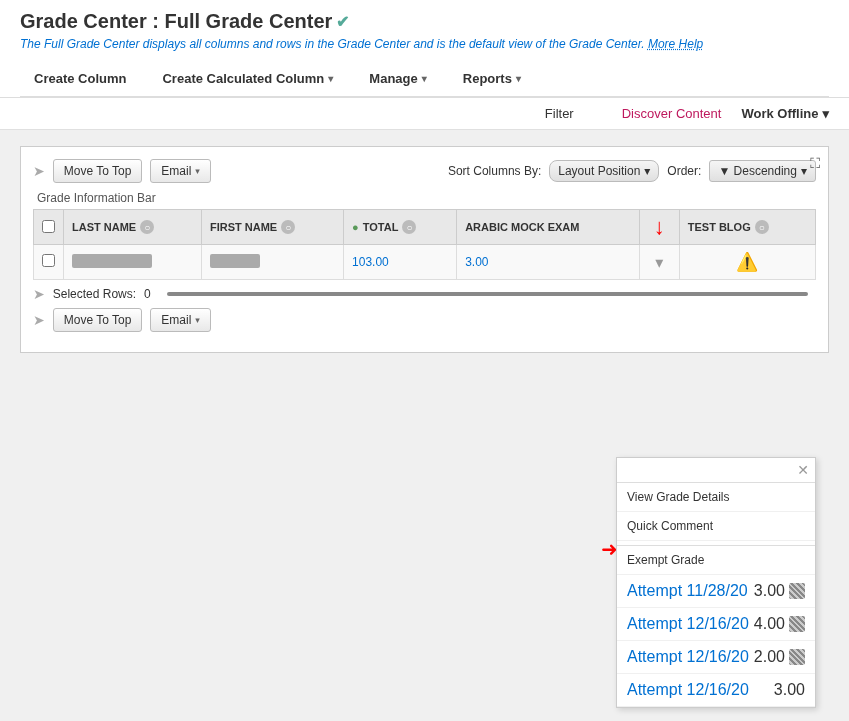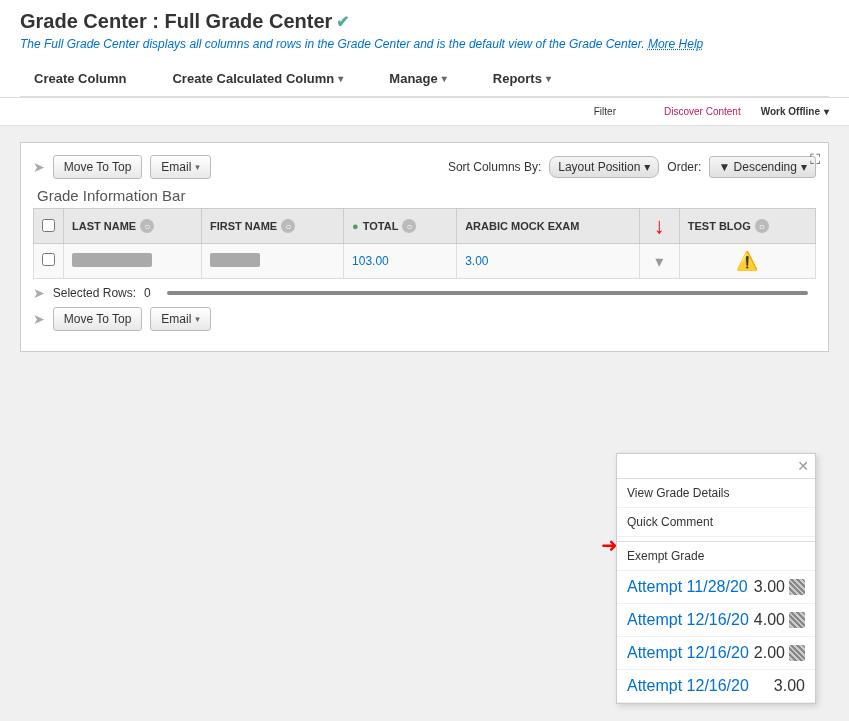--- a/index.html
+++ b/index.html
@@ -39,21 +39,21 @@
     }
     .page-subtitle a {
       color: #0070d2;
       text-decoration: underline dotted;
     }
 
     
     .nav-bar {
       display: flex;
       align-items: center;
-      gap: 18px;
+      gap: 8px;
       border-bottom: 1px solid #ddd;
       padding: 0 0px;
       background: #fff;
     }
     .nav-item {
       padding: 10px 14px;
       font-size: 13px;
       font-weight: bold;
       color: #333;
       cursor: pointer;
@@ -68,21 +68,21 @@
     .secondary-nav {
       background: #fff;
       display: flex;
       align-items: center;
       justify-content: flex-end;
       padding: 8px 20px;
       gap: 20px;
       border-bottom: 1px solid #e0e0e0;
     }
     .secondary-nav-item {
-      font-size: 10px;
+      font-size: 13px;
       color: #333;
       cursor: pointer;
     }
     .secondary-nav-item.orange { color: #be185d; padding-left: 28px; }
     .secondary-nav-item.bold { font-weight: bold; display: flex; align-items: center; gap: 4px; }
 
     
     .main-content {
       padding: 16px 20px;
       background: #f0f0f0;
@@ -157,21 +157,21 @@
       padding: 3px 8px;
       font-size: 12px;
       cursor: pointer;
       display: flex;
       align-items: center;
       gap: 4px;
     }
 
     
     .grade-info-bar {
-      font-size: 15px;
+      font-size: 12px;
       color: #555;
       margin-bottom: 4px;
       padding-left: 4px;
     }
 
     
     .grade-table {
       width: 100%;
       border-collapse: collapse;
       font-size: 12px;

